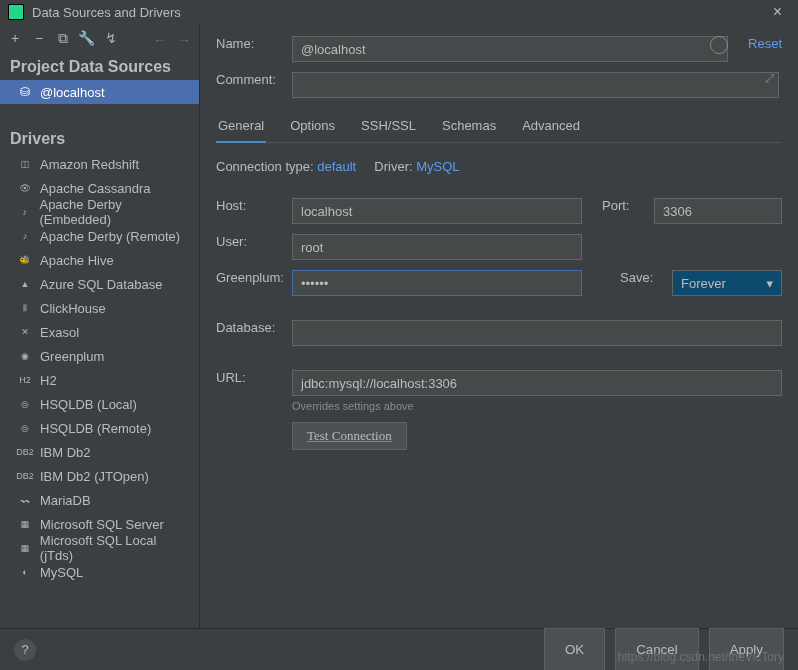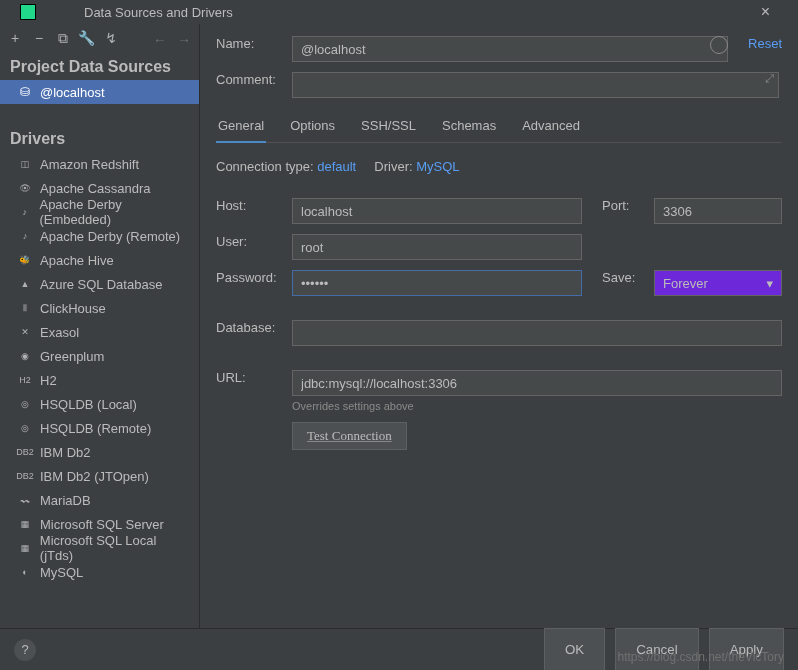--- a/index.html
+++ b/index.html
@@ -9,23 +9,22 @@
   font-family: -apple-system, "Segoe UI", Arial, sans-serif;
   font-size: 13px;
   color: #bbbbbb;
   overflow: hidden;
   position: relative;
 }
 .title-bar {
   height: 24px;
   display: flex;
   align-items: center;
-  padding: 0 20px;
+  padding: 0 8px;
   background: #3c3f41;
-  gap: 40px;
 }
 .title-bar .app-icon {
   width: 16px; height: 16px;
   background: #21d789;
   border: 1px solid #000;
   margin-right: 8px;
 }
 .title-bar .title { color: #bbbbbb; flex: 1; }
 .title-bar .close { color: #bbbbbb; font-size: 16px; padding: 0 8px; cursor: pointer; }
 .main { display: flex; height: 604px; }
@@ -92,26 +91,26 @@
 }
 .input.name { flex: 1; }
 .input.comment { flex: 1; }
 .input.host { width: 290px; }
 .input.port { width: 128px; }
 .input.user { width: 290px; }
 .input.password { width: 290px; border-color: #466ca8; background:#45494a; }
 .input.database { flex: 1; }
 .input.url { flex: 1; }
 .select {
-  background: #6d28d9;
+  background: #0c4a6e;
   border: 1px solid #646464;
   color: #bbbbbb;
   padding: 4px 8px;
   height: 26px;
-  width: 128px;
+  width: 110px;
   display: flex; justify-content: space-between; align-items: center;
   cursor: pointer;
 }
 .circle-btn {
   width: 18px; height: 18px;
   border: 1px solid #888; border-radius: 50%;
   margin-left: -28px; margin-right: 10px;
   cursor: pointer;
 }
 .expand-btn {
@@ -316,21 +315,21 @@
       <div style="width:42px">Port:</div>
       <input class="input port" value="3306" style="">
     </div>
 
     <div class="row">
       <div class="label">User:</div>
       <input class="input user" value="root" style="">
     </div>
 
     <div class="row">
-      <div class="label">Password:</div>
+      <div class="label">Greenplum:</div>
       <input class="input password" type="text" value="••••••" style="">
       <div style="flex:1"></div>
       <div style="width:42px">Save:</div>
       <div class="select">
         <span>Forever</span>
         <span>▾</span>
       </div>
     </div>
 
     <div style="height:4px"></div>

